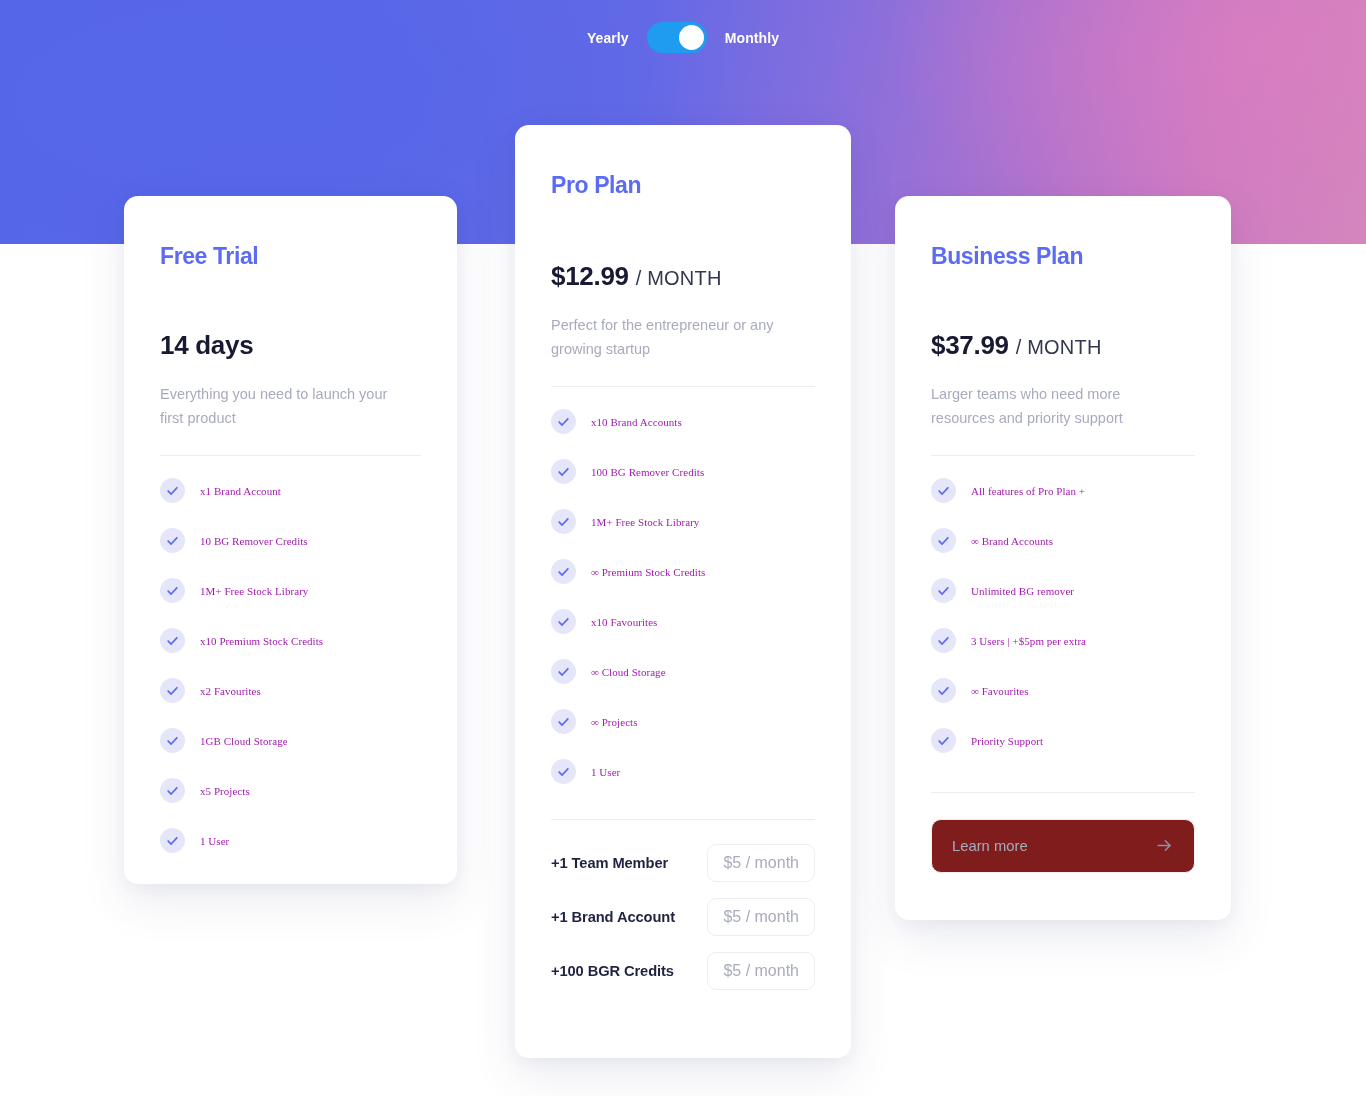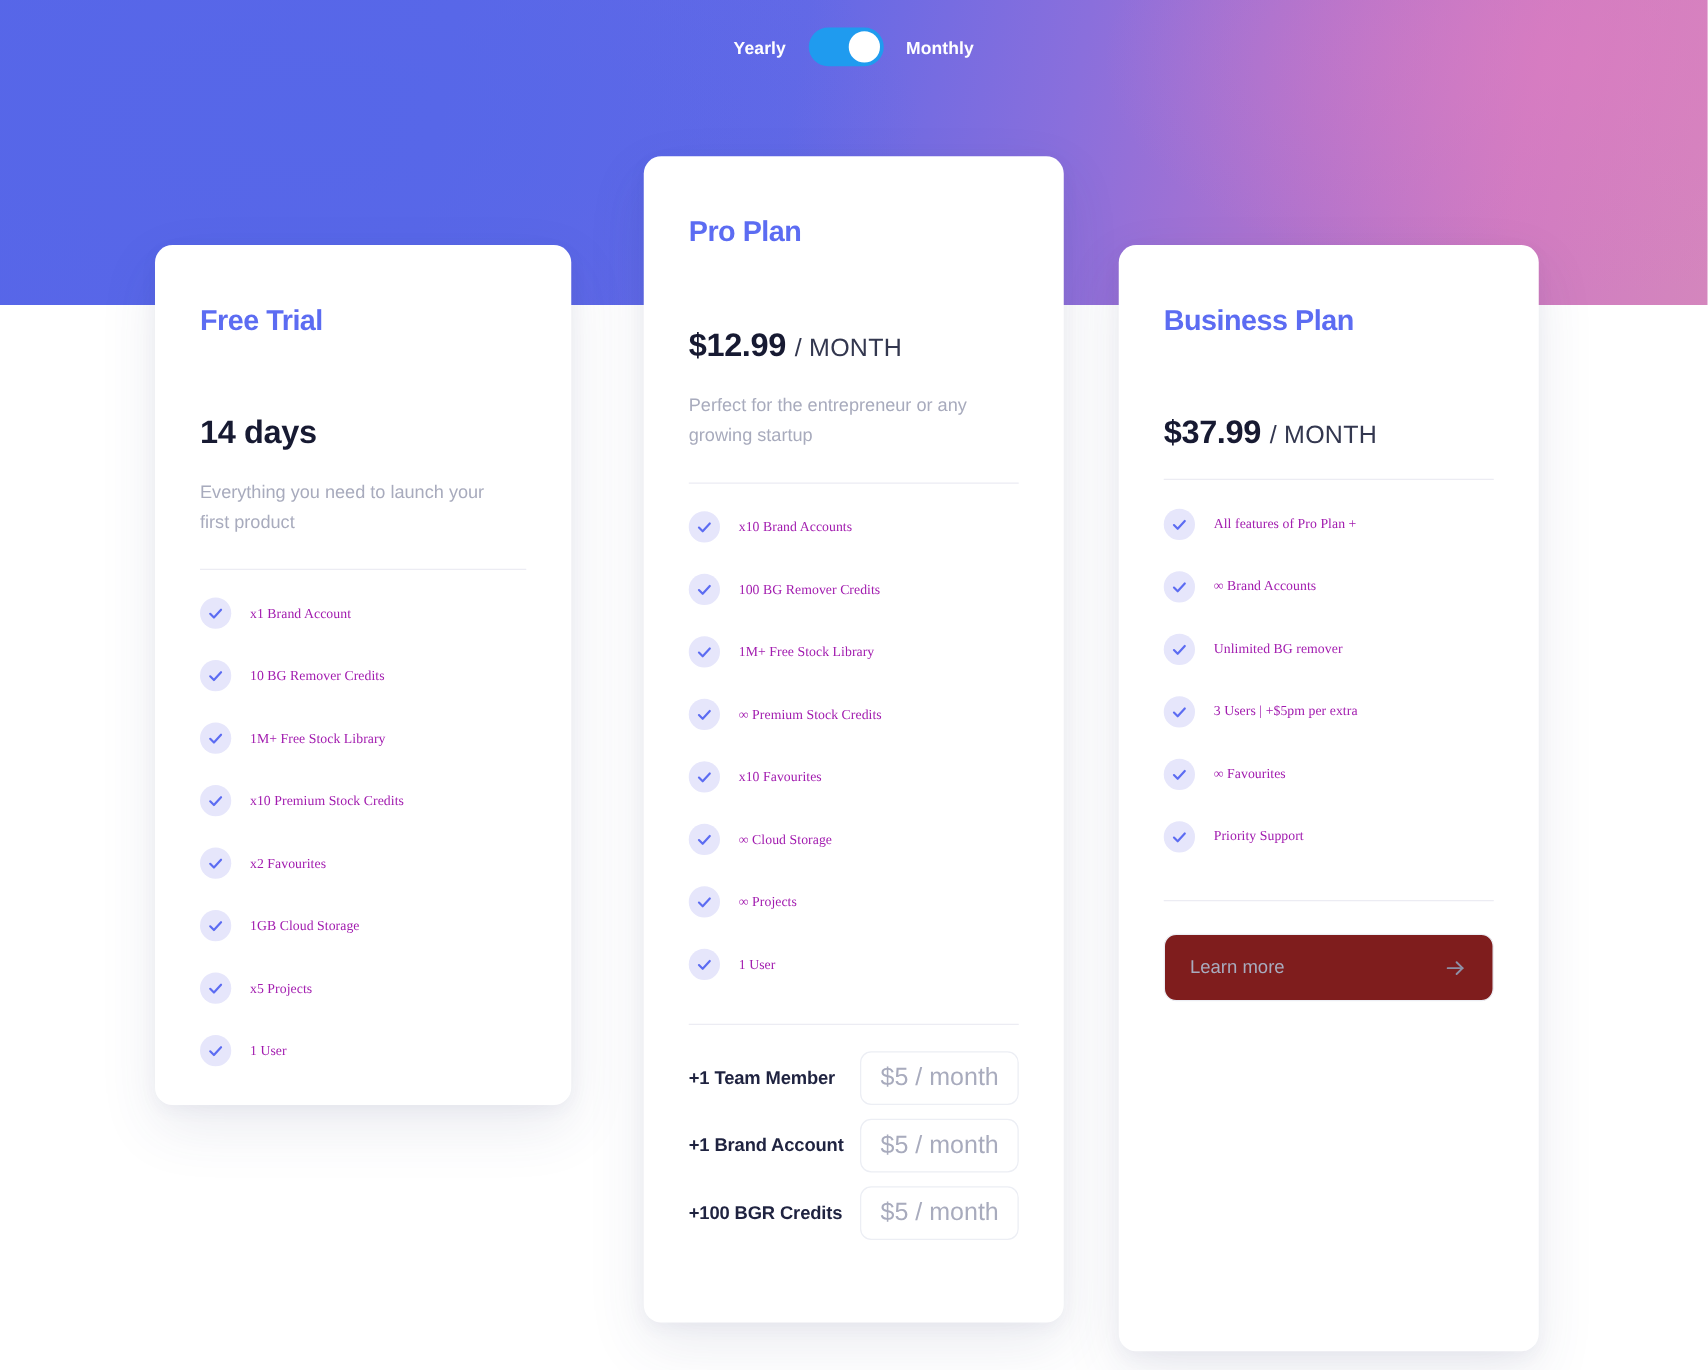--- a/index.html
+++ b/index.html
@@ -85,21 +85,21 @@
   .card {
     position: absolute;
     background: #ffffff;
     border-radius: 14px;
     box-shadow: 0 18px 46px rgba(60, 64, 120, 0.10),
                 0 4px 14px rgba(60, 64, 120, 0.05);
   }
 
   #card-free      { left: 124px;  top: 196px; width: 333px; height: 688px; padding: 48px 36px 0 36px; }
   #card-pro       { left: 515px;  top: 125px; width: 336px; height: 933px; padding: 48px 36px 0 36px; z-index: 3; }
-  #card-business  { left: 895px;  top: 196px; width: 336px; height: 885px; padding: 48px 36px 0 36px; }
+  #card-business  { left: 895px;  top: 196px; width: 336px; height: 724px; padding: 48px 36px 0 36px; }
 
   .plan-title {
     font-size: 23px;
     font-weight: bold;
     color: #5c6cf2;
     letter-spacing: -0.4px;
     line-height: 1.05;
     margin-bottom: 26px;
   }
   #card-pro .plan-title { margin-bottom: 28px; }
@@ -183,21 +183,21 @@
   .addon-label {
     font-size: 14.7px;
     font-weight: bold;
     color: #1f2340;
     letter-spacing: -0.1px;
   }
   .addon-pill {
     border: 1px solid #eceef4;
     border-radius: 9px;
     padding: 9px 15px;
-    font-size: 20px;
+    font-size: 16px;
     color: #a8abbd;
     background: #fff;
     cursor: pointer;
     white-space: nowrap;
   }
 
   
   #business-learn-divider {
     height: 1px;
     background: #ececf3;
@@ -402,20 +402,21 @@
     <button class="addon-pill">$5 / month</button>
   </div>
 </div>
 
 <div class="card" id="card-business">
   <div class="plan-title">Business Plan</div>
   <div class="plan-price-row">
     <span class="plan-price">$37.99</span>
     <span class="plan-period">/ MONTH</span>
   </div>
+  <div class="plan-desc">Larger teams who need more resources and priority support</div>
   <div class="divider"></div>
   <ul class="feature-list">
     <li class="feature-item">
       <span class="check-badge">
         <svg width="13" height="13" viewBox="0 0 24 24" fill="none" stroke="#5c6cf2" stroke-width="3.2" stroke-linecap="round" stroke-linejoin="round">
             <polyline points="4,13 9.5,18.5 20,7"></polyline>
           </svg>
       </span>
       <span class="feature-text">All features of Pro Plan +</span>
     </li>

